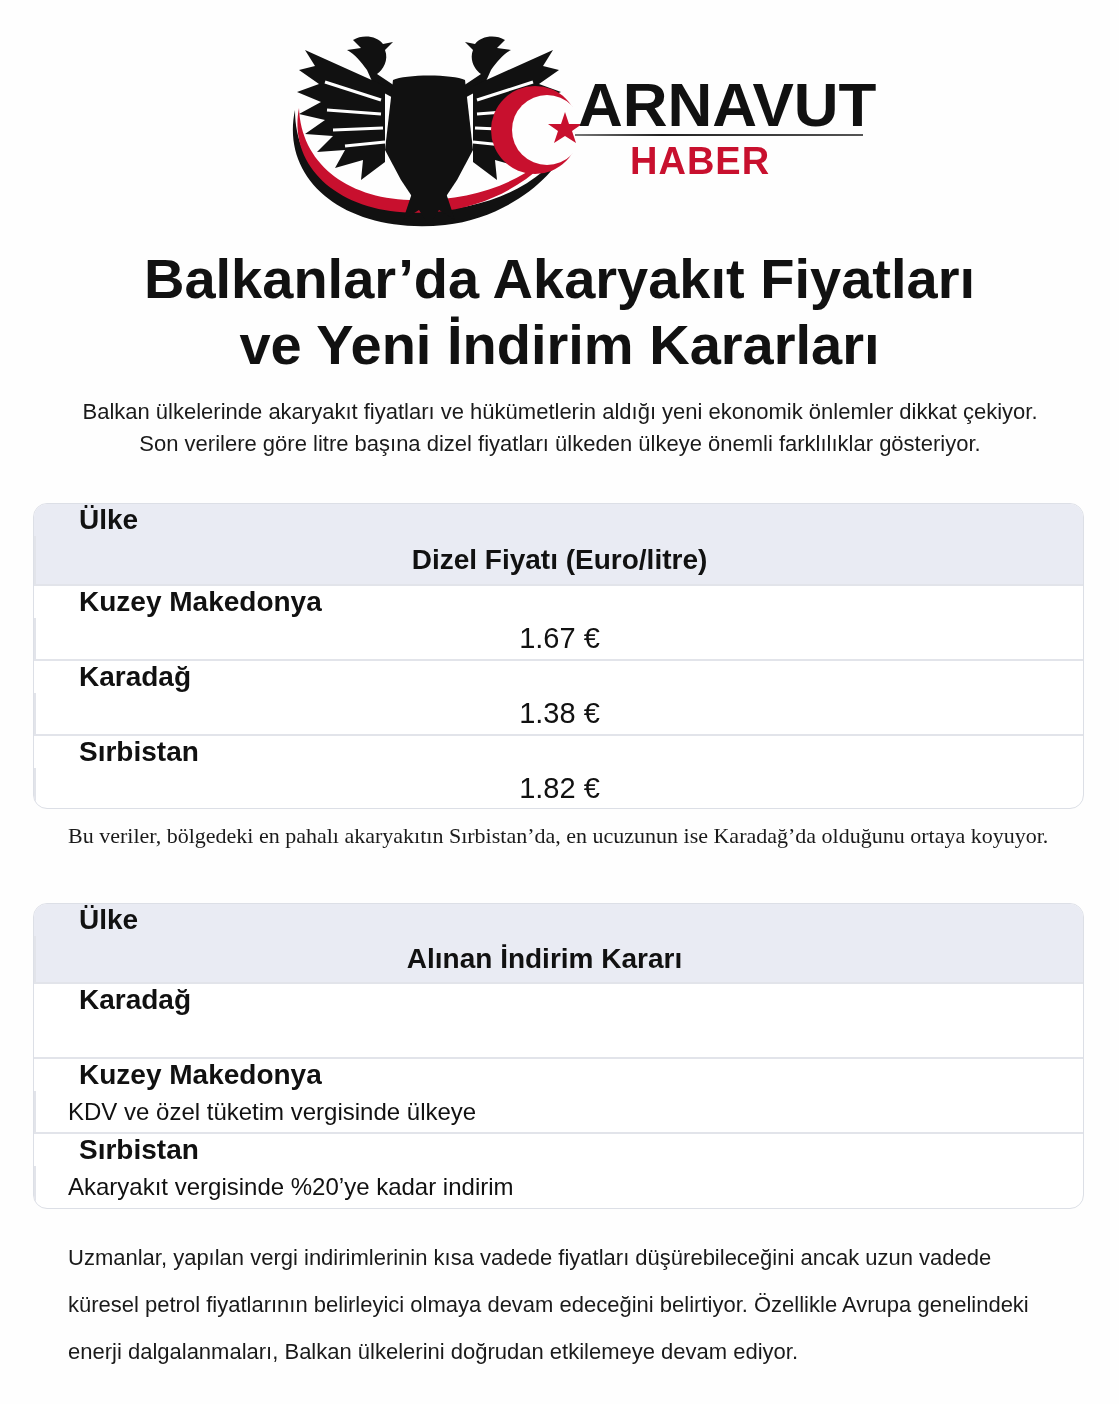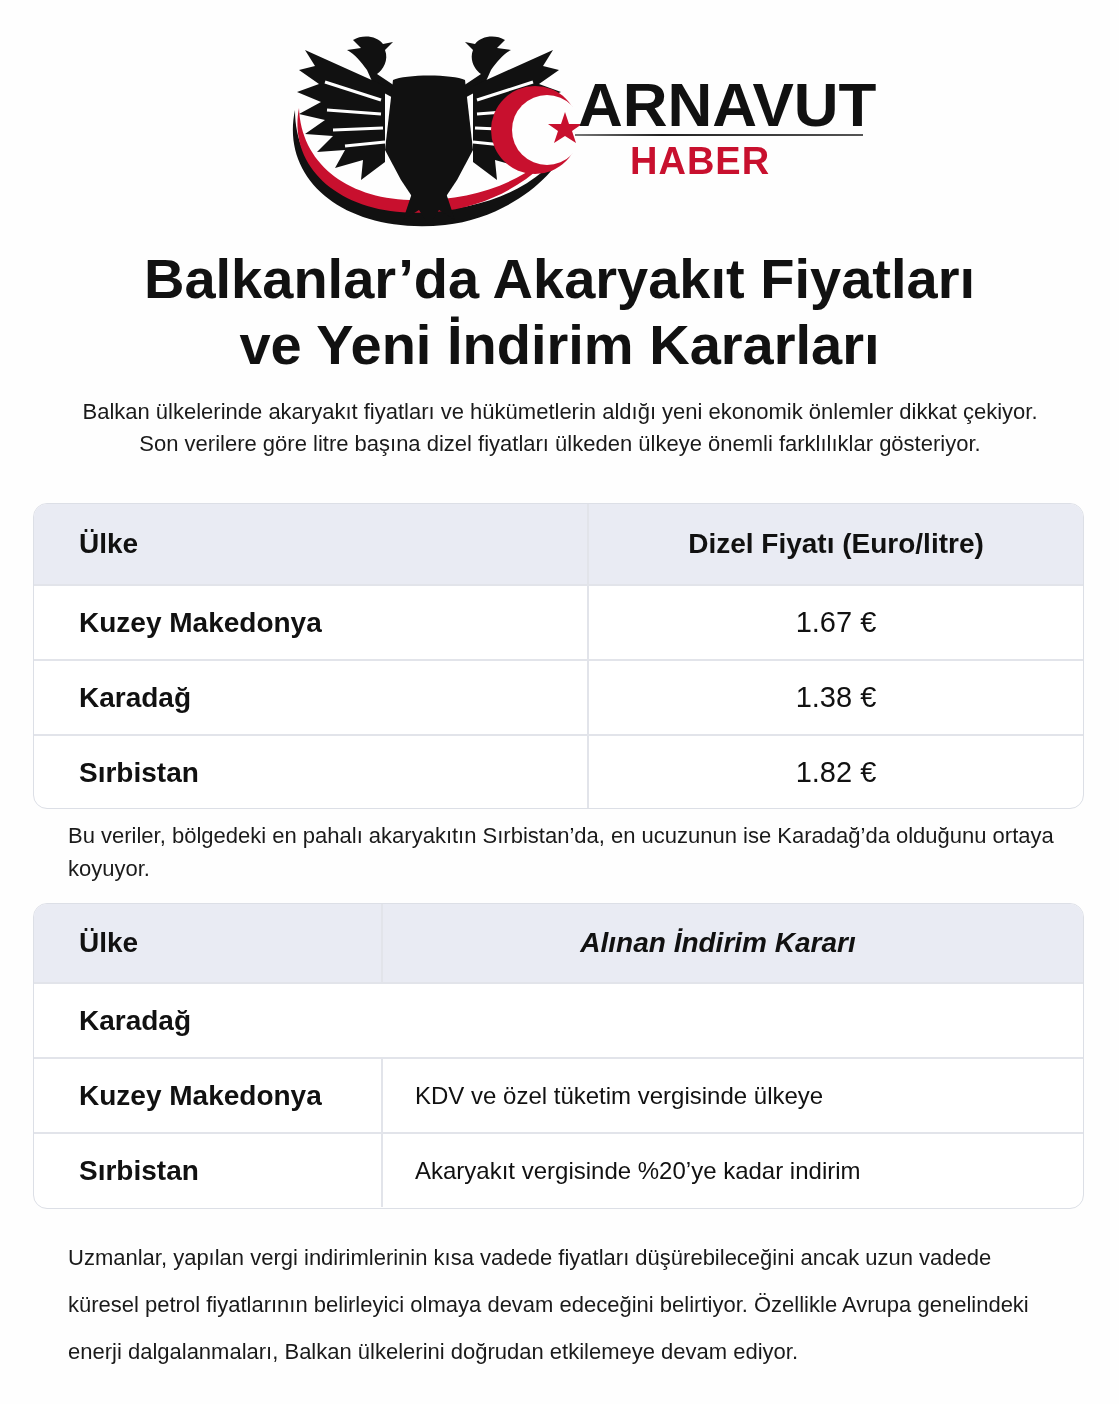--- a/index.html
+++ b/index.html
@@ -84,20 +84,21 @@
       left: 33px;
       width: 1051px;
       border: 1px solid #dcdfe6;
       border-radius: 14px;
       overflow: hidden;
       background: #ffffff;
     }
     .tbl .row {
       display: flex;
       border-top: 2px solid #e2e4ea;
+      flex-direction: column;
     }
     .tbl .row.head {
       border-top: none;
       background: #e9ebf3;
     }
     .tbl .cell {
       display: flex;
       align-items: center;
       font-size: 28px;
       font-weight: 700;
@@ -111,31 +112,32 @@
     .t1 .row.body { height: 75px; }
     .t1 .c-country { width: 553px; padding-left: 45px; }
     .t1 .c-price { flex: 1; justify-content: center; }
     .t1 .row.body .c-price { font-weight: 400; font-size: 29px; }
 
     .t2 { top: 903px; height: 306px; }
     .t2 .row.head { height: 78px; }
     .t2 .row.body { height: 75px; }
     .t2 .c-country { width: 347px; padding-left: 45px; }
     .t2 .c-decision { flex: 1; padding-left: 32px; }
-    .t2 .row.head .c-decision { justify-content: center; padding-left: 0; padding-right: 30px; font-style: italic; }
+    .t2 .row.head .c-decision { justify-content: center; padding-left: 0; padding-right: 30px; }
     .t2 .row.body .c-decision { font-weight: 400; font-size: 24px; }
 
     .note {
       position: absolute;
       left: 68px;
       top: 819px;
       width: 1000px;
       font-size: 22px;
       line-height: 33px;
       color: #1a1a1a;
+      font-family: Liberation Serif, serif;
     }
     .closing {
       position: absolute;
       left: 68px;
       top: 1234px;
       width: 1000px;
       font-size: 22px;
       line-height: 47px;
       color: #1a1a1a;
     }

